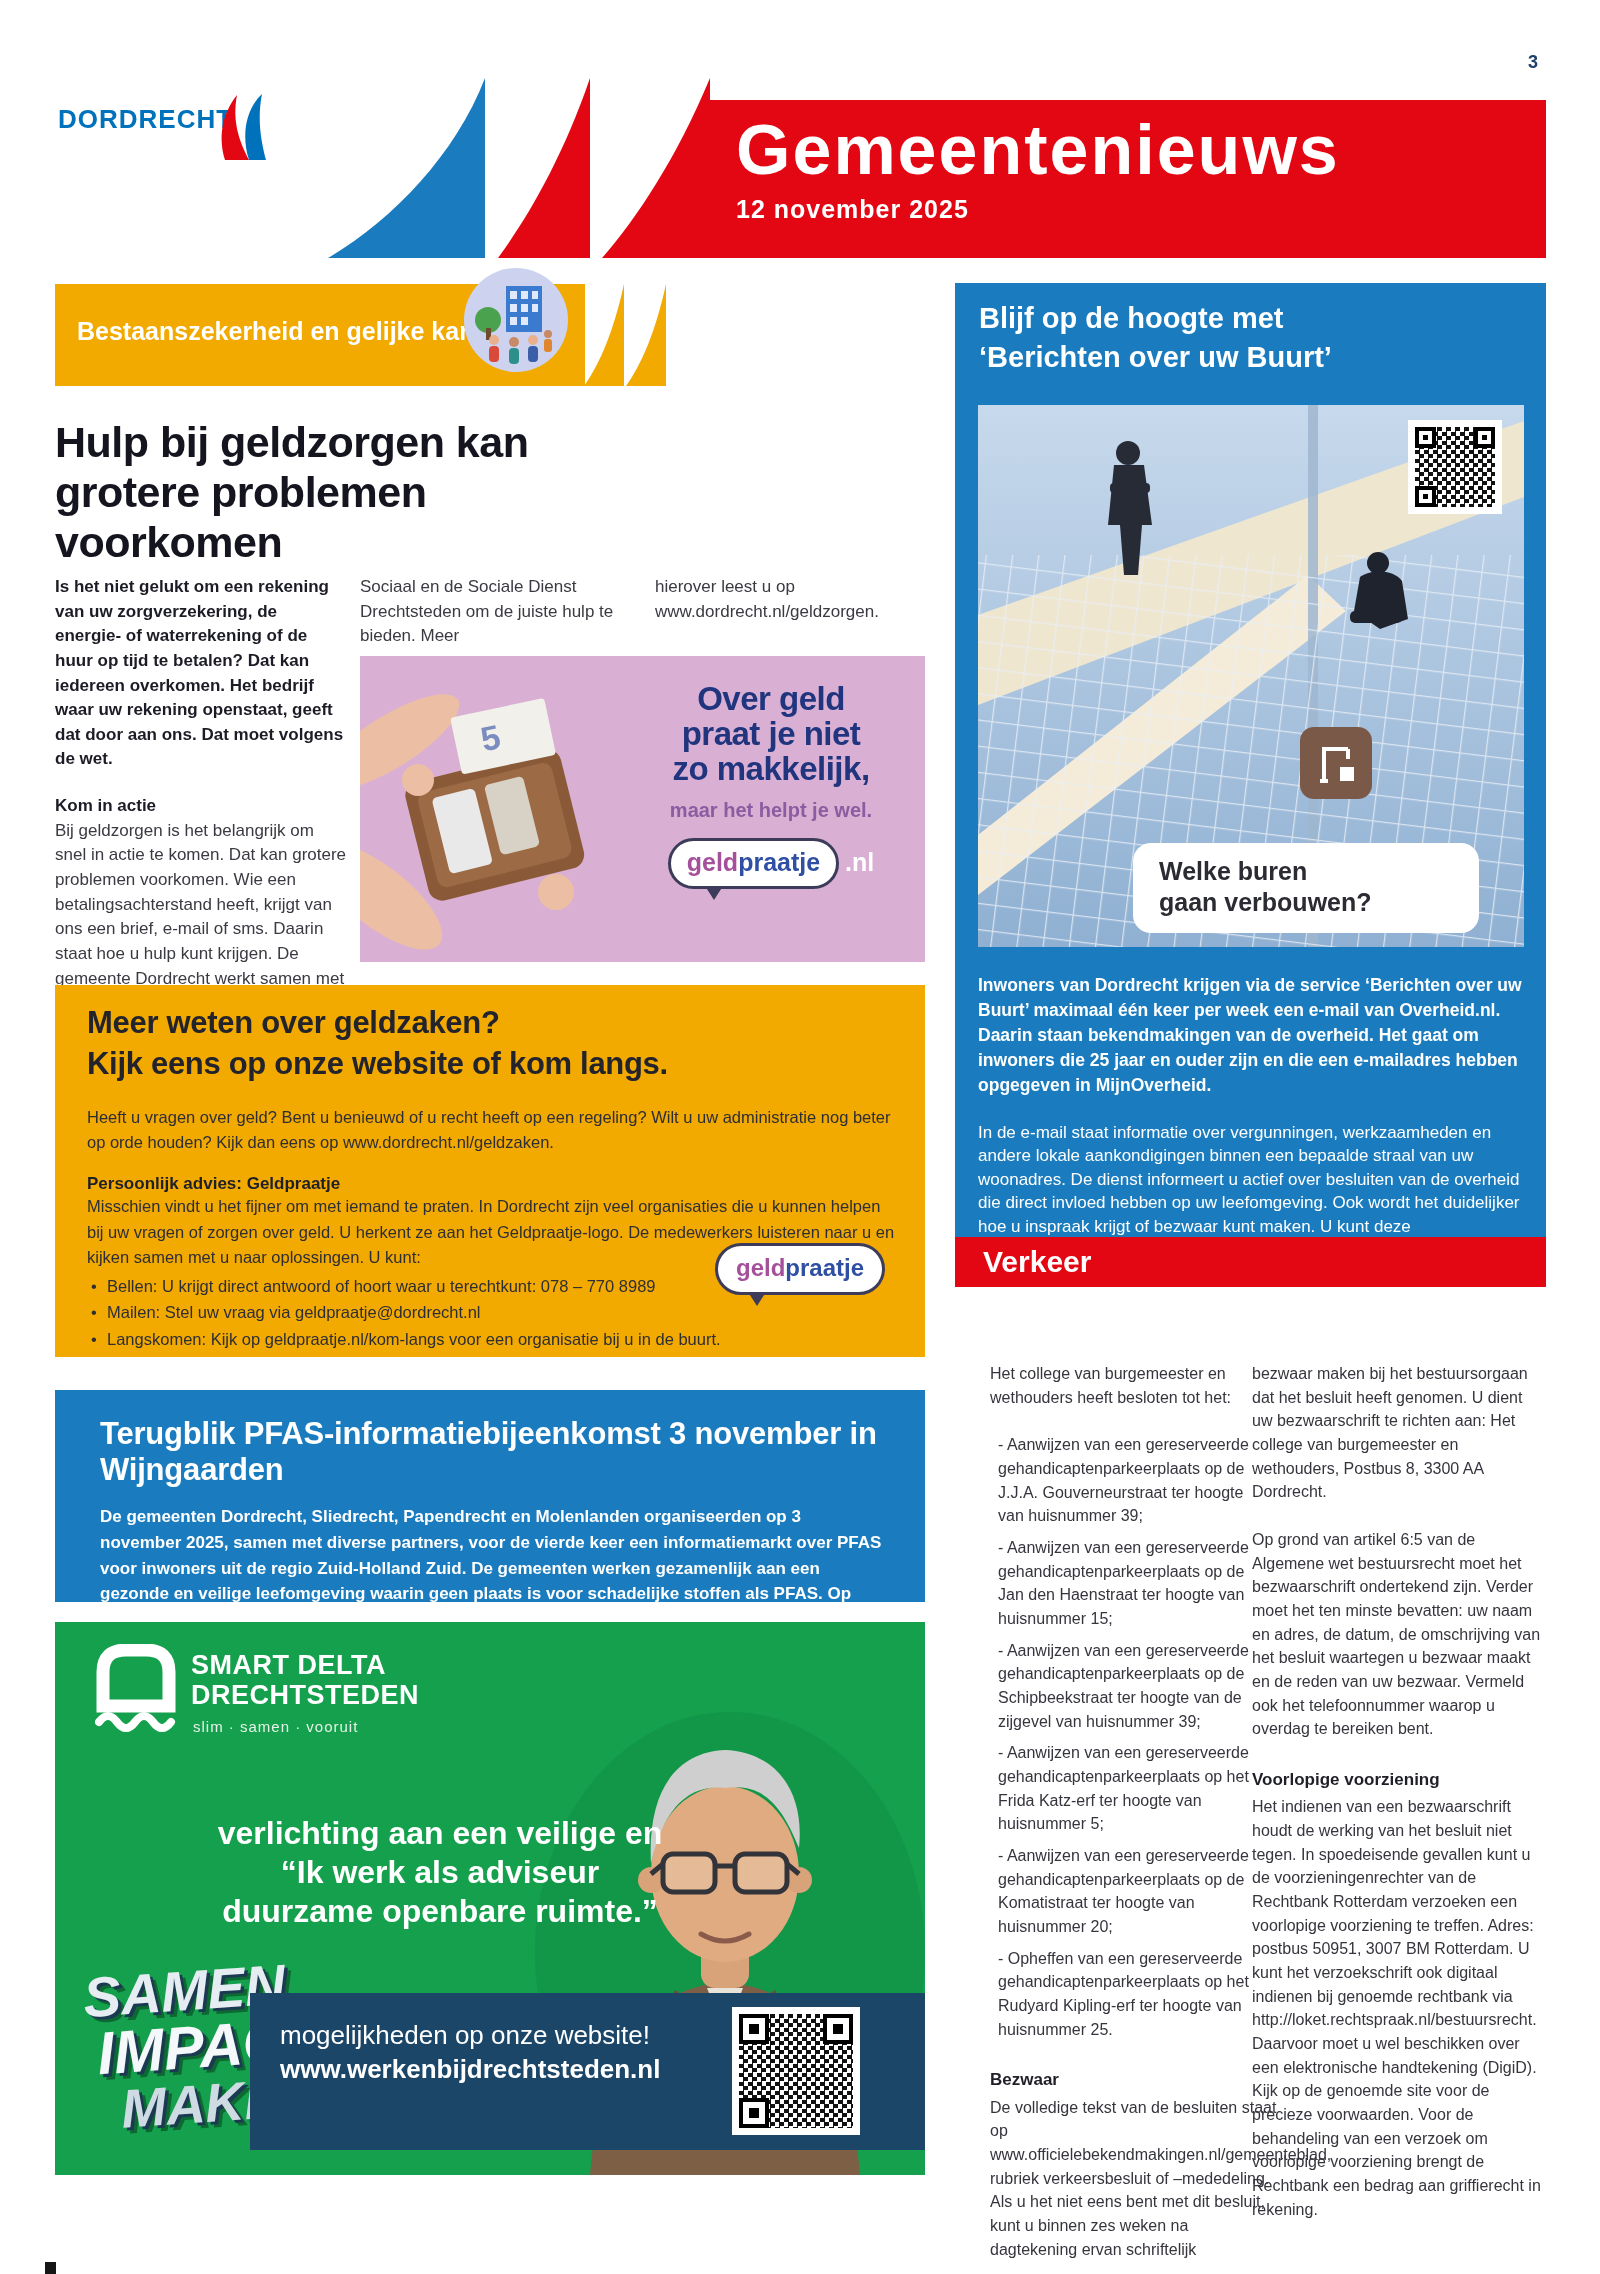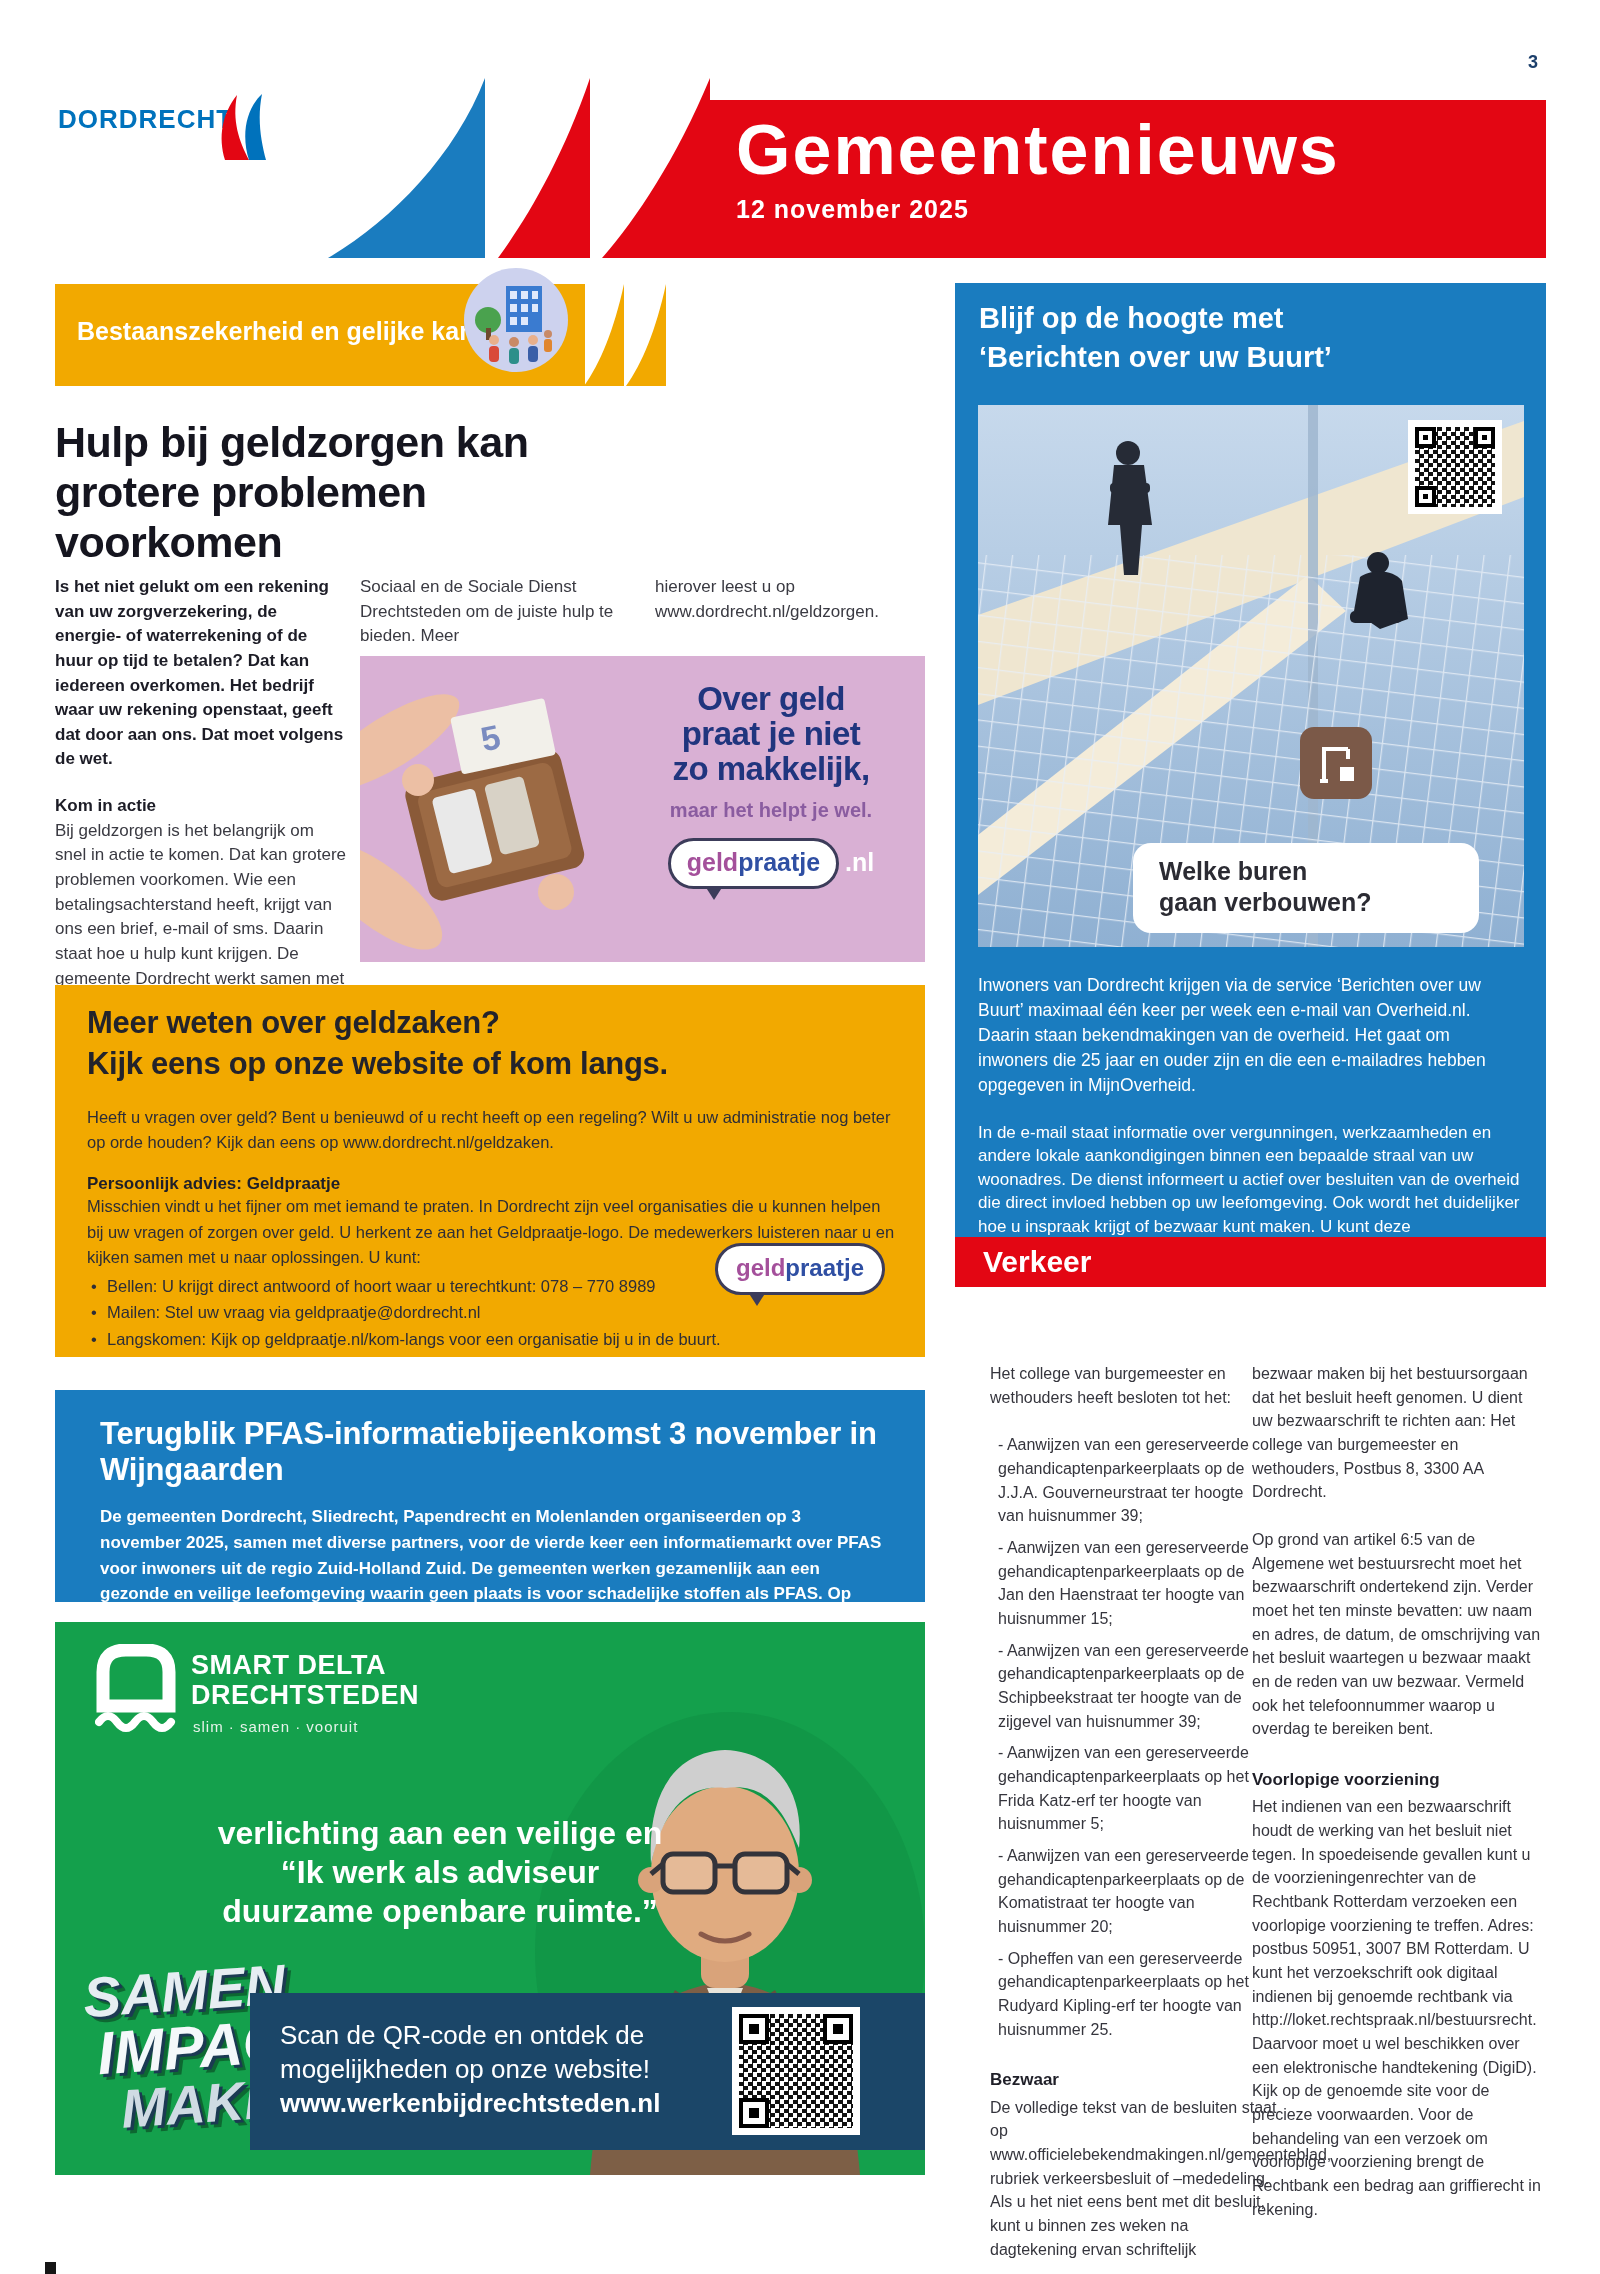--- a/index.html
+++ b/index.html
@@ -42,21 +42,21 @@
   .gp-bubble { display:inline-block; position:relative; background:#fff; border:3px solid #3c3c5a; border-radius:26px; padding:7px 16px 9px; margin-top:16px; }
   .gp-bubble::after { content:""; position:absolute; left:34px; bottom:-14px; width:0; height:0; border-left:9px solid transparent; border-right:9px solid transparent; border-top:14px solid #3c3c5a; }
   .gp-geld { color:#a4509b; font-weight:bold; font-size:25px; }
   .gp-praatje { color:#2f4fa3; font-weight:bold; font-size:25px; }
   .gp-nl { color:#fff; font-weight:bold; font-size:25px; margin-left:6px; }
 
   
   .buurt-box { left:955px; top:283px; width:591px; height:985px; background:#1a7cbf; }
   .buurt-title { position:absolute; left:24px; top:16px; color:#fff; font-size:29px; font-weight:bold; line-height:1.35; }
   .buurt-photo { position:absolute; left:23px; top:122px; width:546px; height:542px; overflow:hidden; background:#4c1d95; }
-  .buurt-intro { position:absolute; left:23px; top:690px; width:545px; color:#fff; font-size:17.5px; font-weight:normal; line-height:1.43; }
+  .buurt-intro { position:absolute; left:23px; top:690px; width:545px; color:#fff; font-size:17.5px; font-weight:bold; line-height:1.43; }
   .buurt-body  { position:absolute; left:23px; top:838px; width:545px; color:#fff; font-size:17px; line-height:1.38; }
   .caption-bubble { position:absolute; left:155px; top:438px; width:346px; height:90px; background:#fff; border-radius:18px; padding:13px 0 0 26px; }
   .caption-bubble div { font-size:25px; font-weight:bold; color:#2b2b33; line-height:1.25; }
   .crane-chip { position:absolute; left:322px; top:322px; width:72px; height:72px; background:#7b5948; border-radius:14px; display:flex; align-items:center; justify-content:center; }
 
   
   .qr { background:#fff; padding:7px; }
   .qr-inner { position:relative; width:100%; height:100%;
     background:repeating-conic-gradient(#111 0% 25%, #fff 0% 50%); background-size:9px 9px; }
   .finder { position:absolute; width:26%; height:26%; background:#fff; border:4px solid #000; display:flex; align-items:center; justify-content:center; }
@@ -328,21 +328,20 @@
   </div>
 
   <div class="impact">
     <div class="l1">SAMEN</div>
     <div class="l2">IMPACT</div>
     <div class="l3">MAKEN?</div>
   </div>
 
   <div class="cta">
     <div class="t">
-      <div>Scan de QR-code en ontdek de</div>
       <div>mogelijkheden op onze website!</div>
     </div>
     <div class="u">www.werkenbijdrechtsteden.nl</div>
     <div class="qr">
       <div class="qr-inner">
         <div class="finder f-tl"></div>
           <div class="finder f-tr"></div>
           <div class="finder f-bl"></div>
       </div>
     </div>

